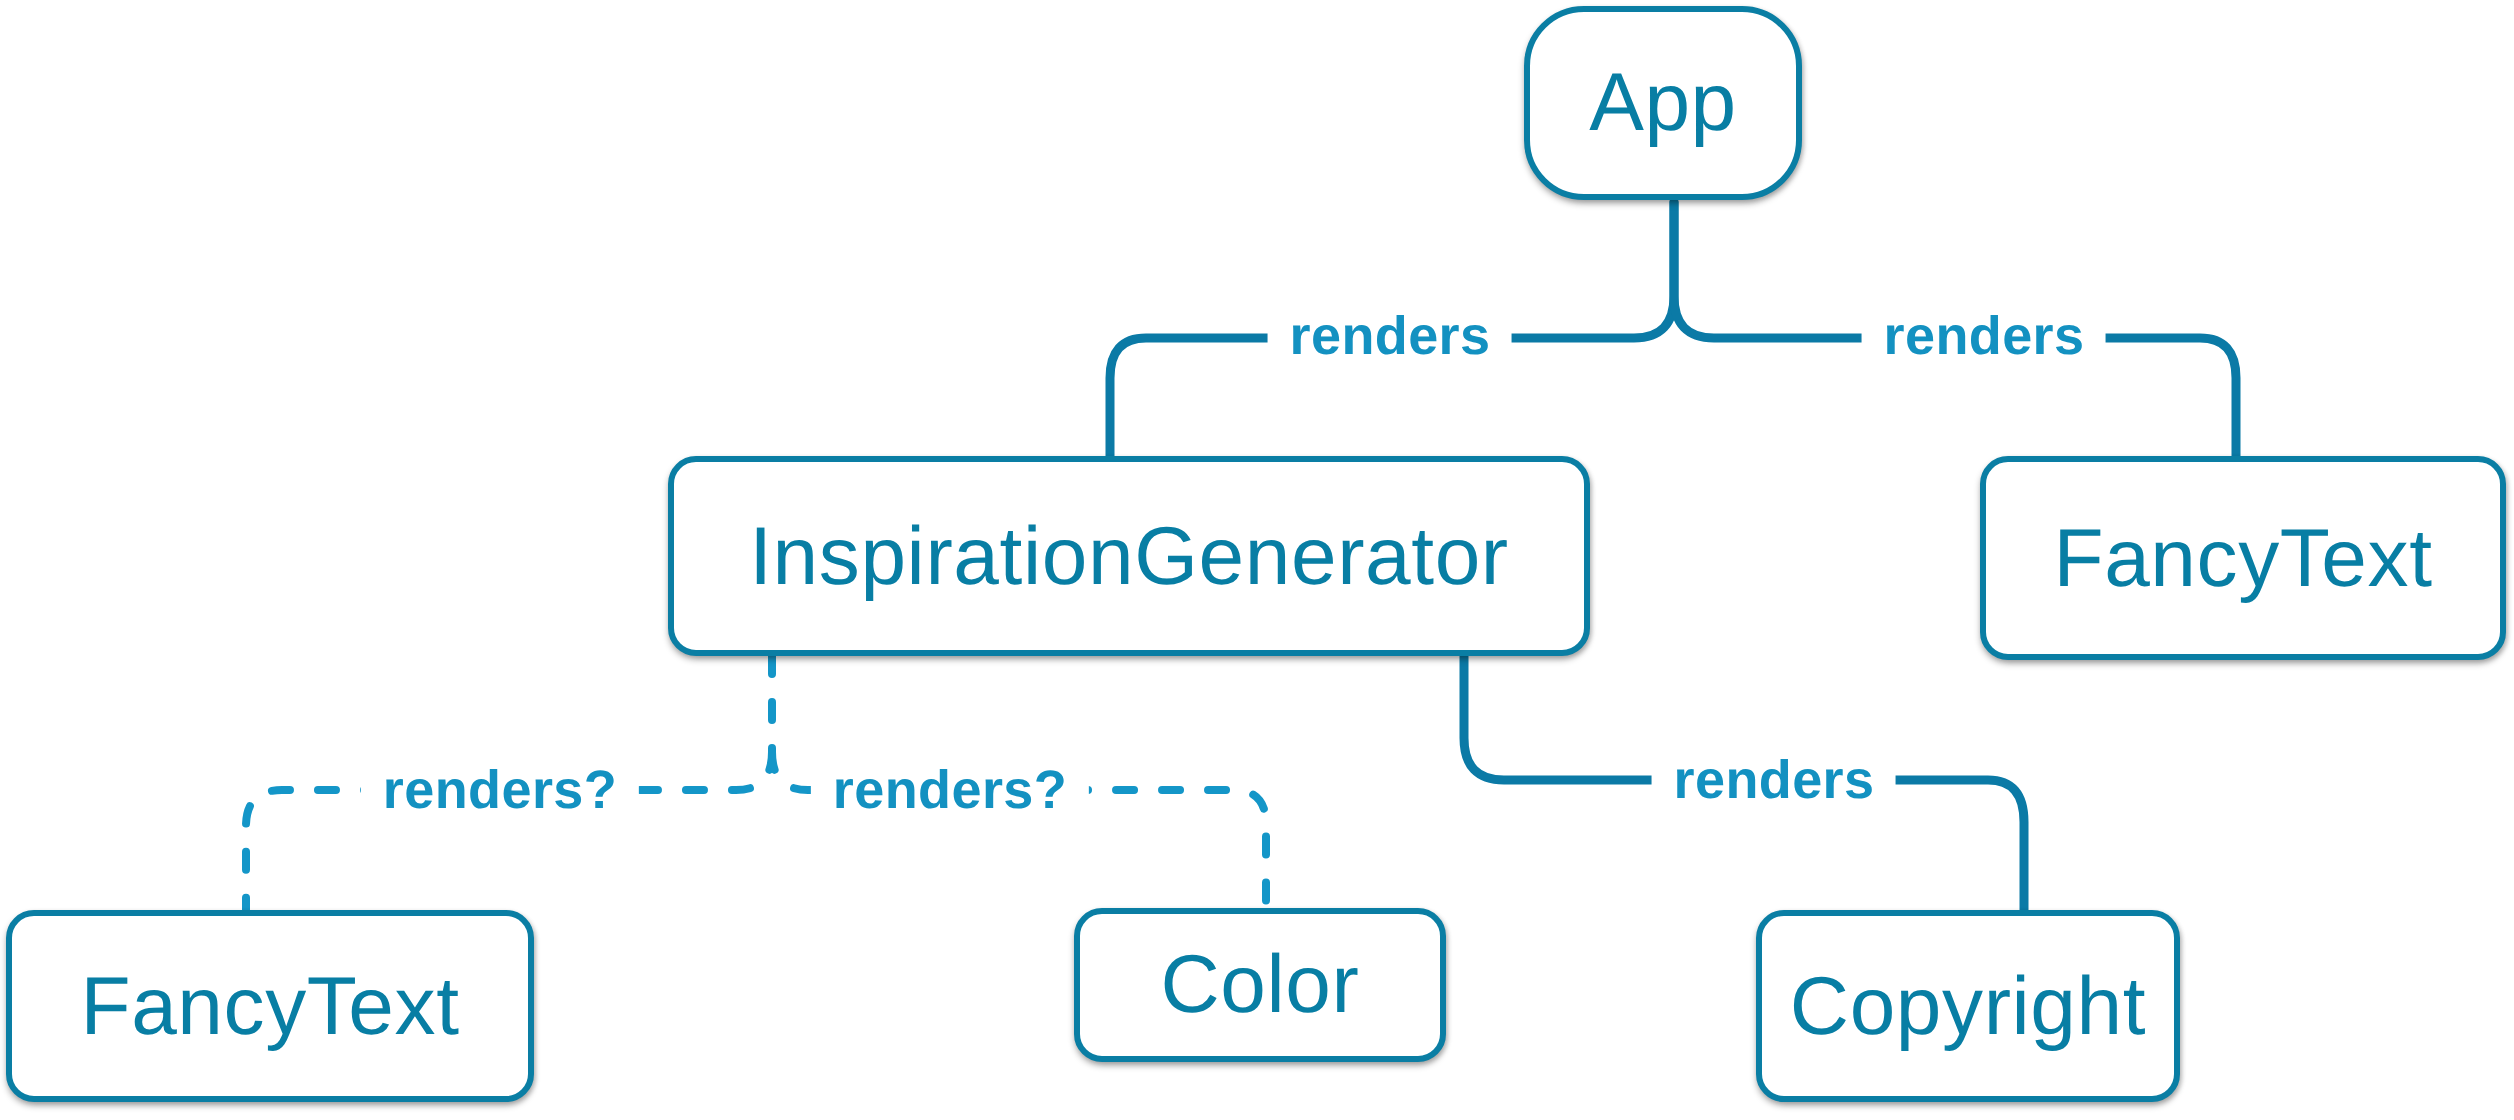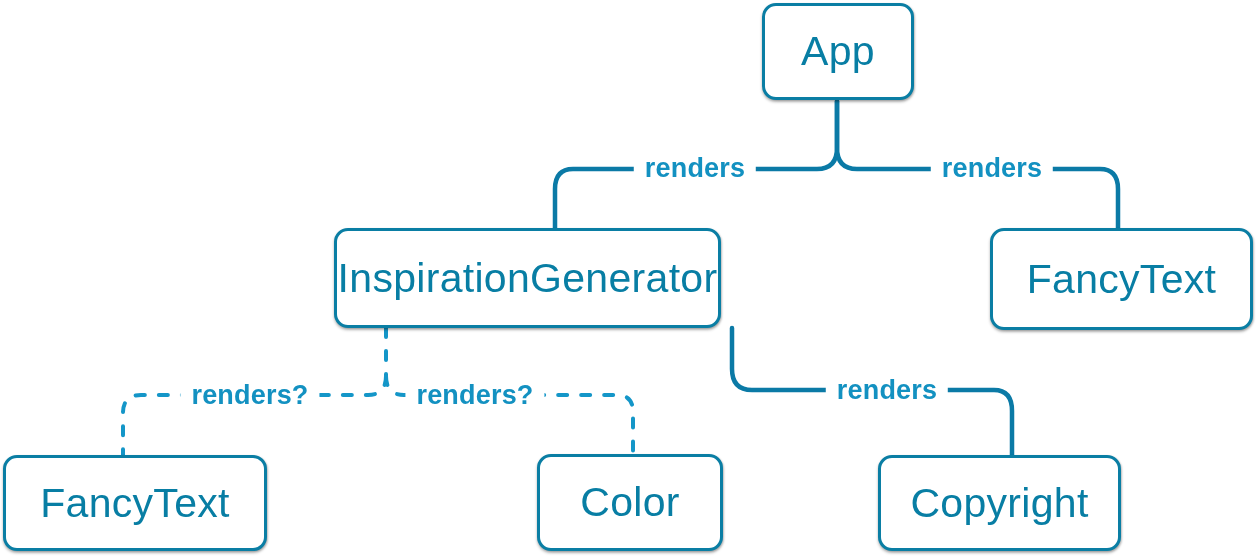--- a/index.html
+++ b/index.html
@@ -82,25 +82,25 @@
     <path class="dashed" d="M 386 376 Q 386 395 368 395 H 141 Q 123 395 123 413 V 455"></path>
     <path class="dashed" d="M 386 376 Q 386 395 404 395 H 617 Q 633 395 633 412 V 455"></path>
   </svg>
 
   <div class="edge-label" style="left: 695px; top: 168px;">renders</div>
   <div class="edge-label" style="left: 992px; top: 168px;">renders</div>
   <div class="edge-label" style="left: 250px; top: 395px;">renders?</div>
   <div class="edge-label" style="left: 475px; top: 395px;">renders?</div>
   <div class="edge-label" style="left: 887px; top: 390px;">renders</div>
 
-  <div class="node" style="left: 762px; top: 3px; width: 152px; height: 97px;">App</div>
+  <div class="node" style="left: 762px; top: 3px; width: 139px; height: 97px; border-radius: 30px;">App</div>
 
-  <div class="node" style="left: 334px; top: 228px; width: 387px; height: 100px; text-align: center;">InspirationGenerator</div>
+  <div class="node" style="left: 334px; top: 228px; width: 461px; height: 100px; text-align: center;">InspirationGenerator</div>
 
   <div class="node" style="left: 990px; top: 228px; width: 263px; height: 102px;">FancyText</div>
 
   <div class="node" style="left: 3px; top: 455px; width: 264px; height: 96px;">FancyText</div>
 
-  <div class="node" style="left: 537px; top: 454px; width: 186px; height: 97px;">Color</div>
+  <div class="node" style="left: 537px; top: 454px; width: 186px; height: 77px;">Color</div>
 
-  <div class="node" style="left: 878px; top: 455px; width: 243px; height: 96px;">Copyright</div>
+  <div class="node" style="left: 878px; top: 455px; width: 212px; height: 96px;">Copyright</div>
 
 </div>
 
 </body></html>

